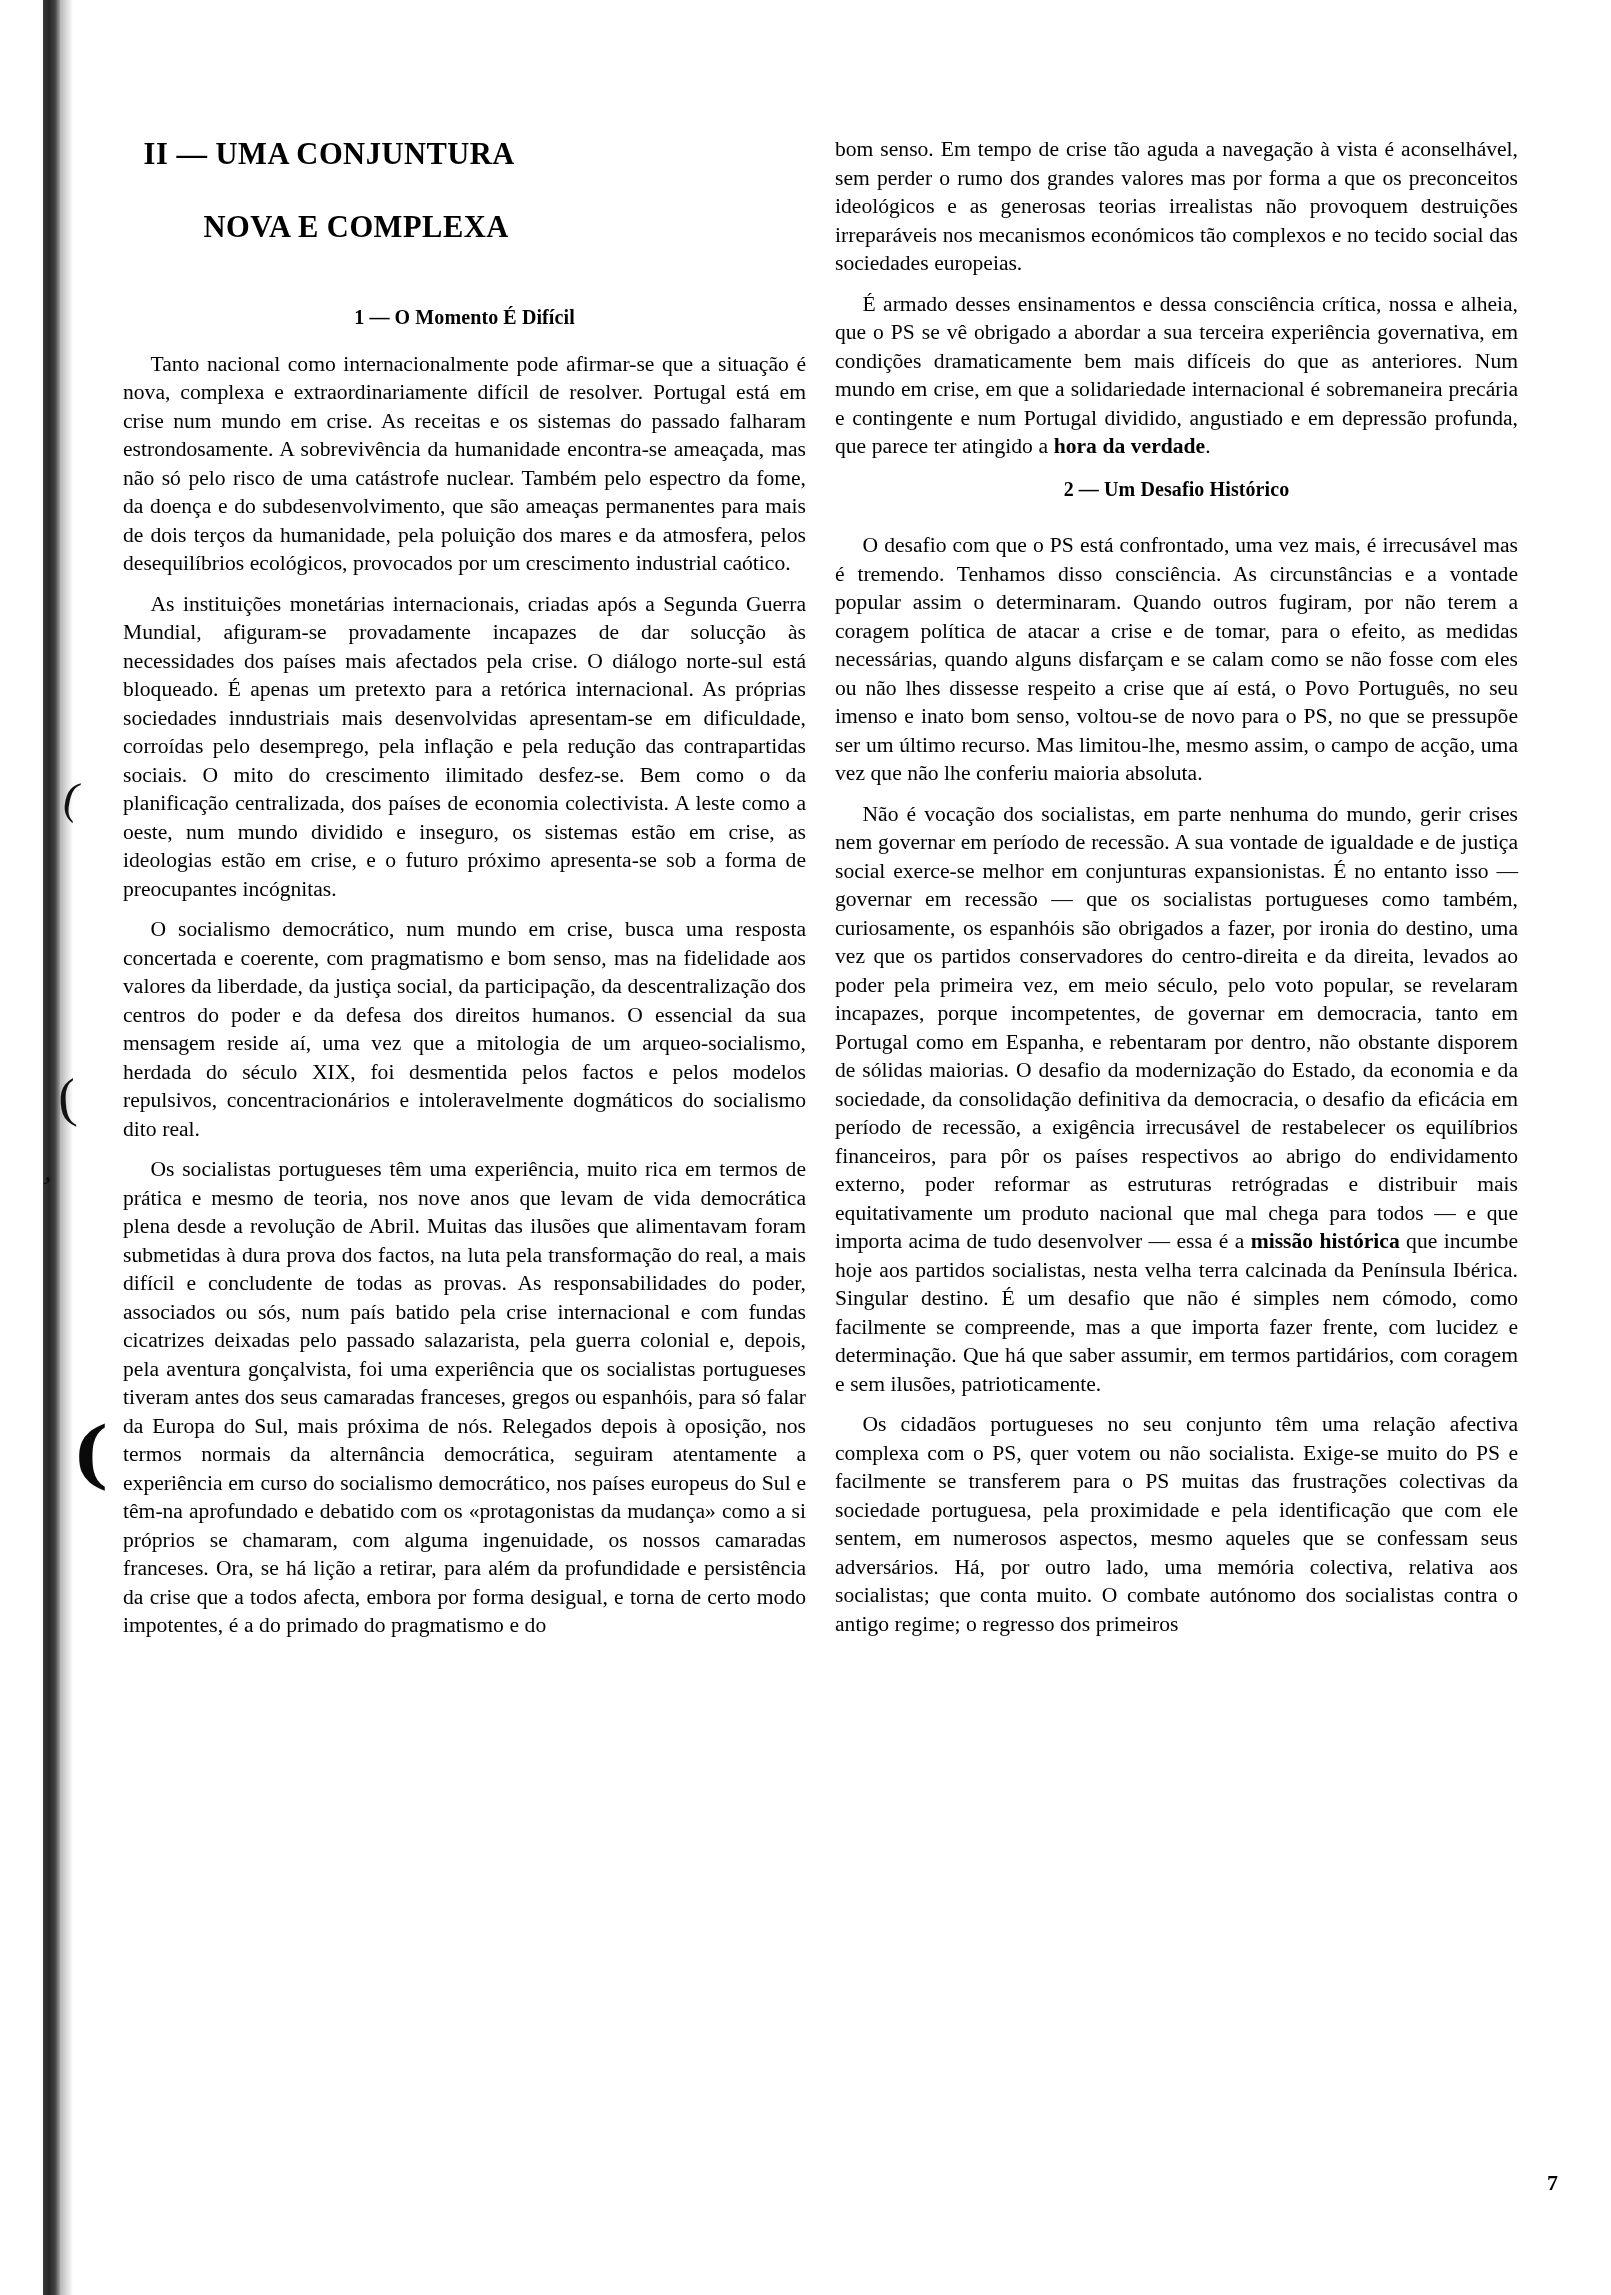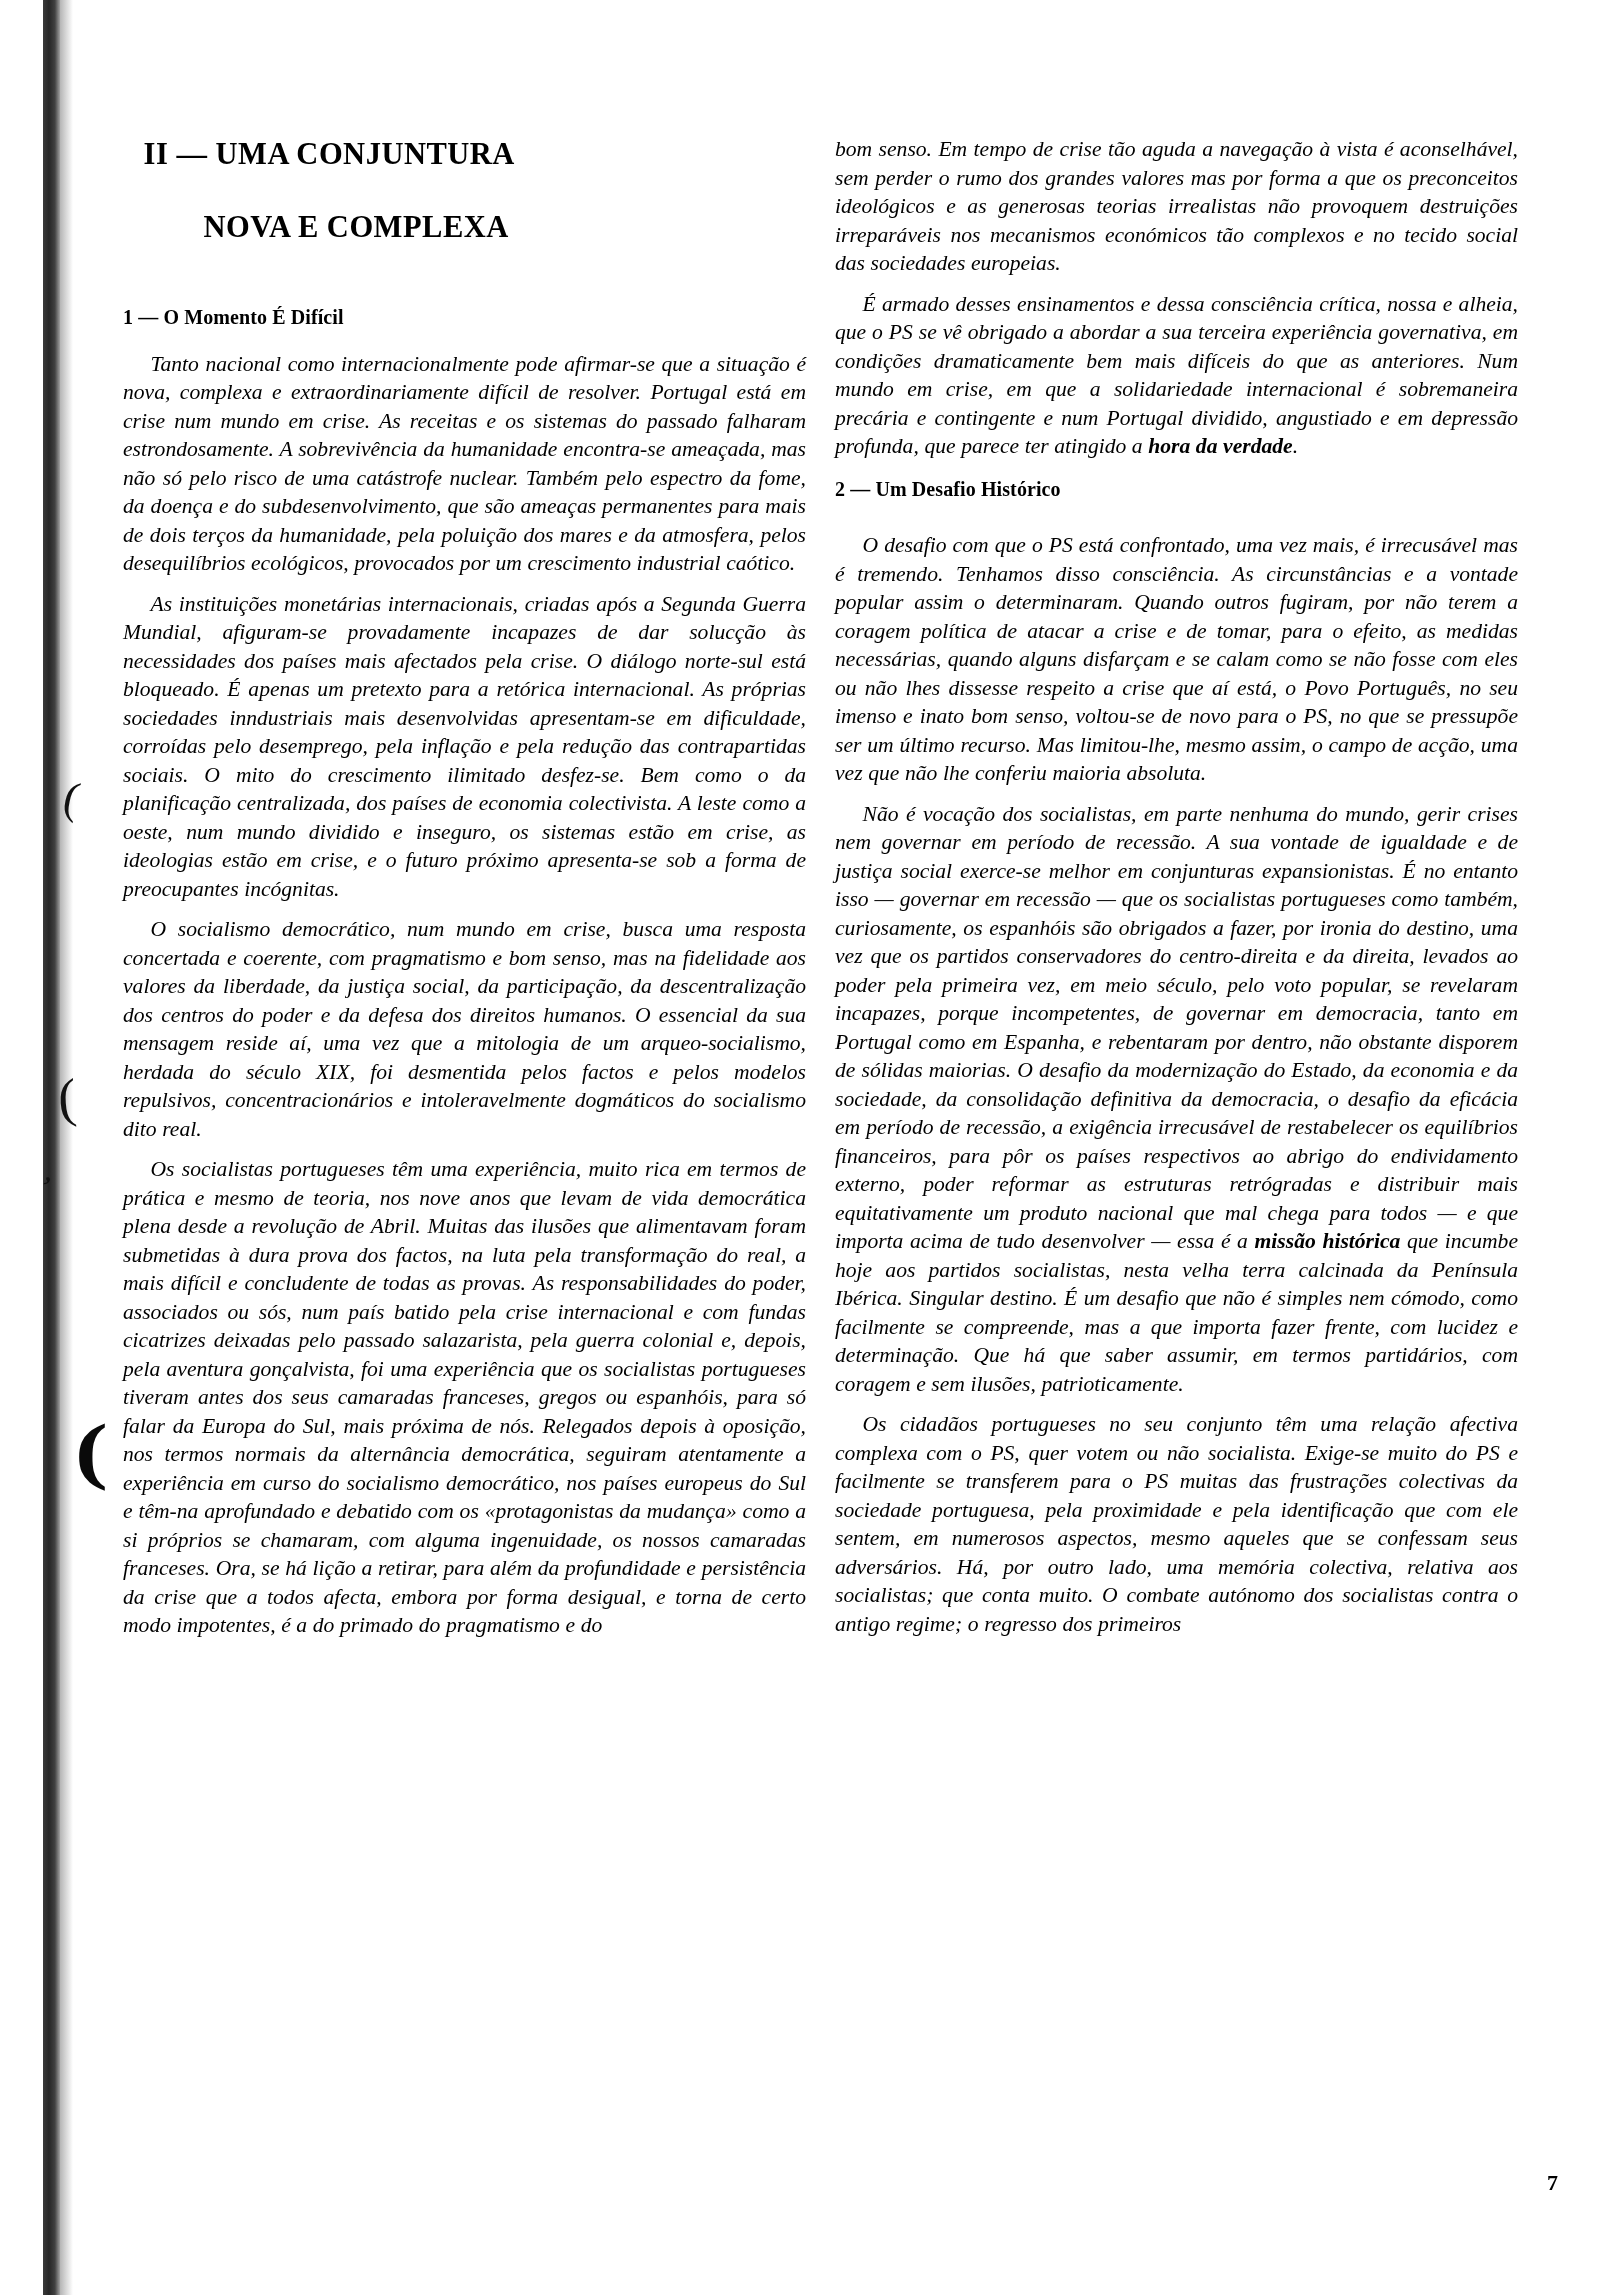--- a/index.html
+++ b/index.html
@@ -94,35 +94,35 @@
     margin-top: 34px;
   }
 
   .section-head {
     font-family: "Liberation Serif", "DejaVu Serif", serif;
     font-weight: 700;
     font-size: 20px;
     line-height: 1.2;
     margin: 0 0 20.6px 0;
     letter-spacing: 0.1px;
+    text-align: center;
   }
   .section-head.second {
     margin-top: 16.7px;
     margin-bottom: 30px;
   }
 
   p.body {
     font-size: 21.6px;
     line-height: 1.32;
     margin: 0;
     text-align: justify;
     text-indent: 27.5px;
     hyphens: manual;
     word-spacing: 0.2px;
-    font-style: italic;
   }
   p.body + p.body { margin-top: 12px; }
 
   b.inline-bold { font-weight: 700; }
 
   .folio {
     position: absolute;
     right: 54px;
     top: 2158px;
     font-size: 22px;

